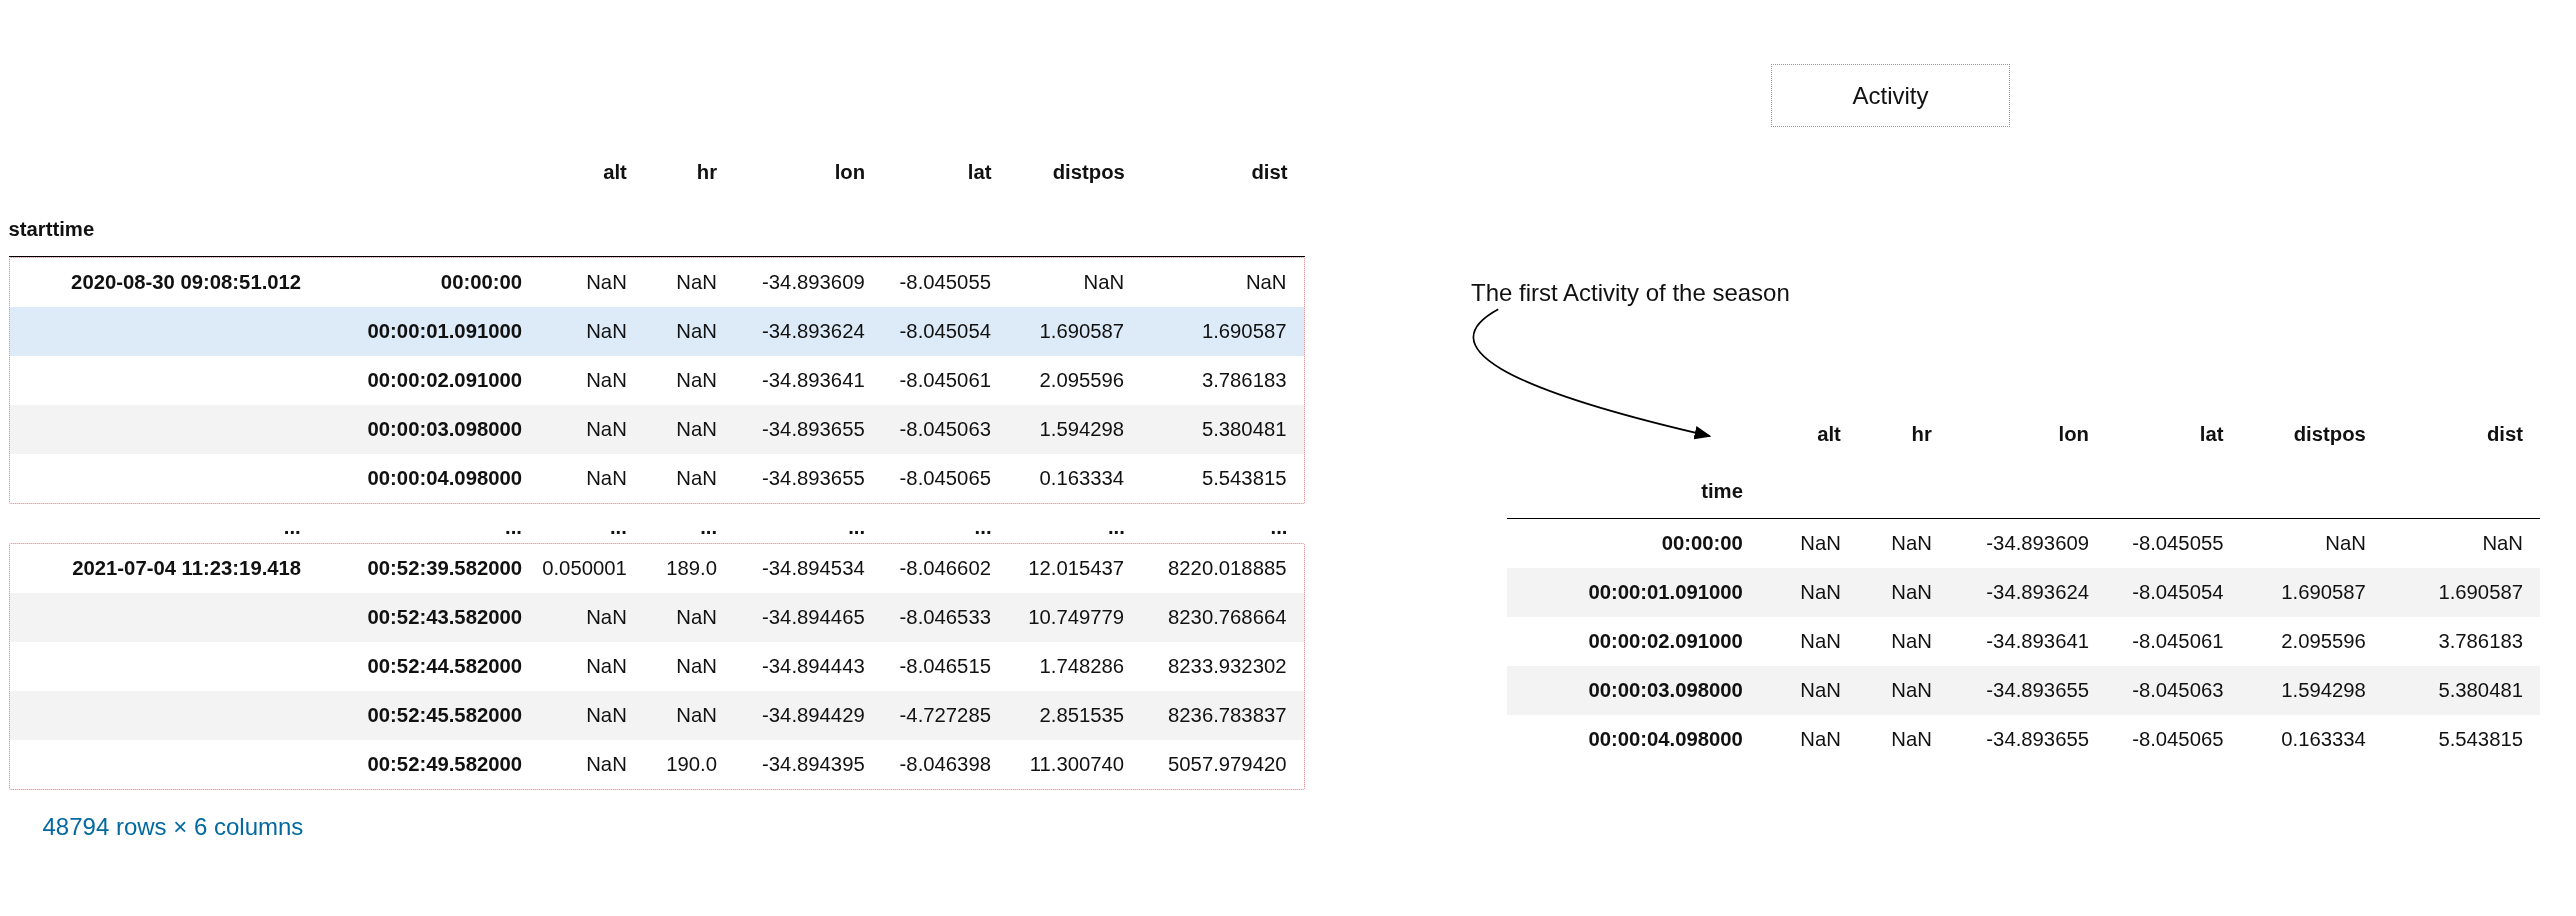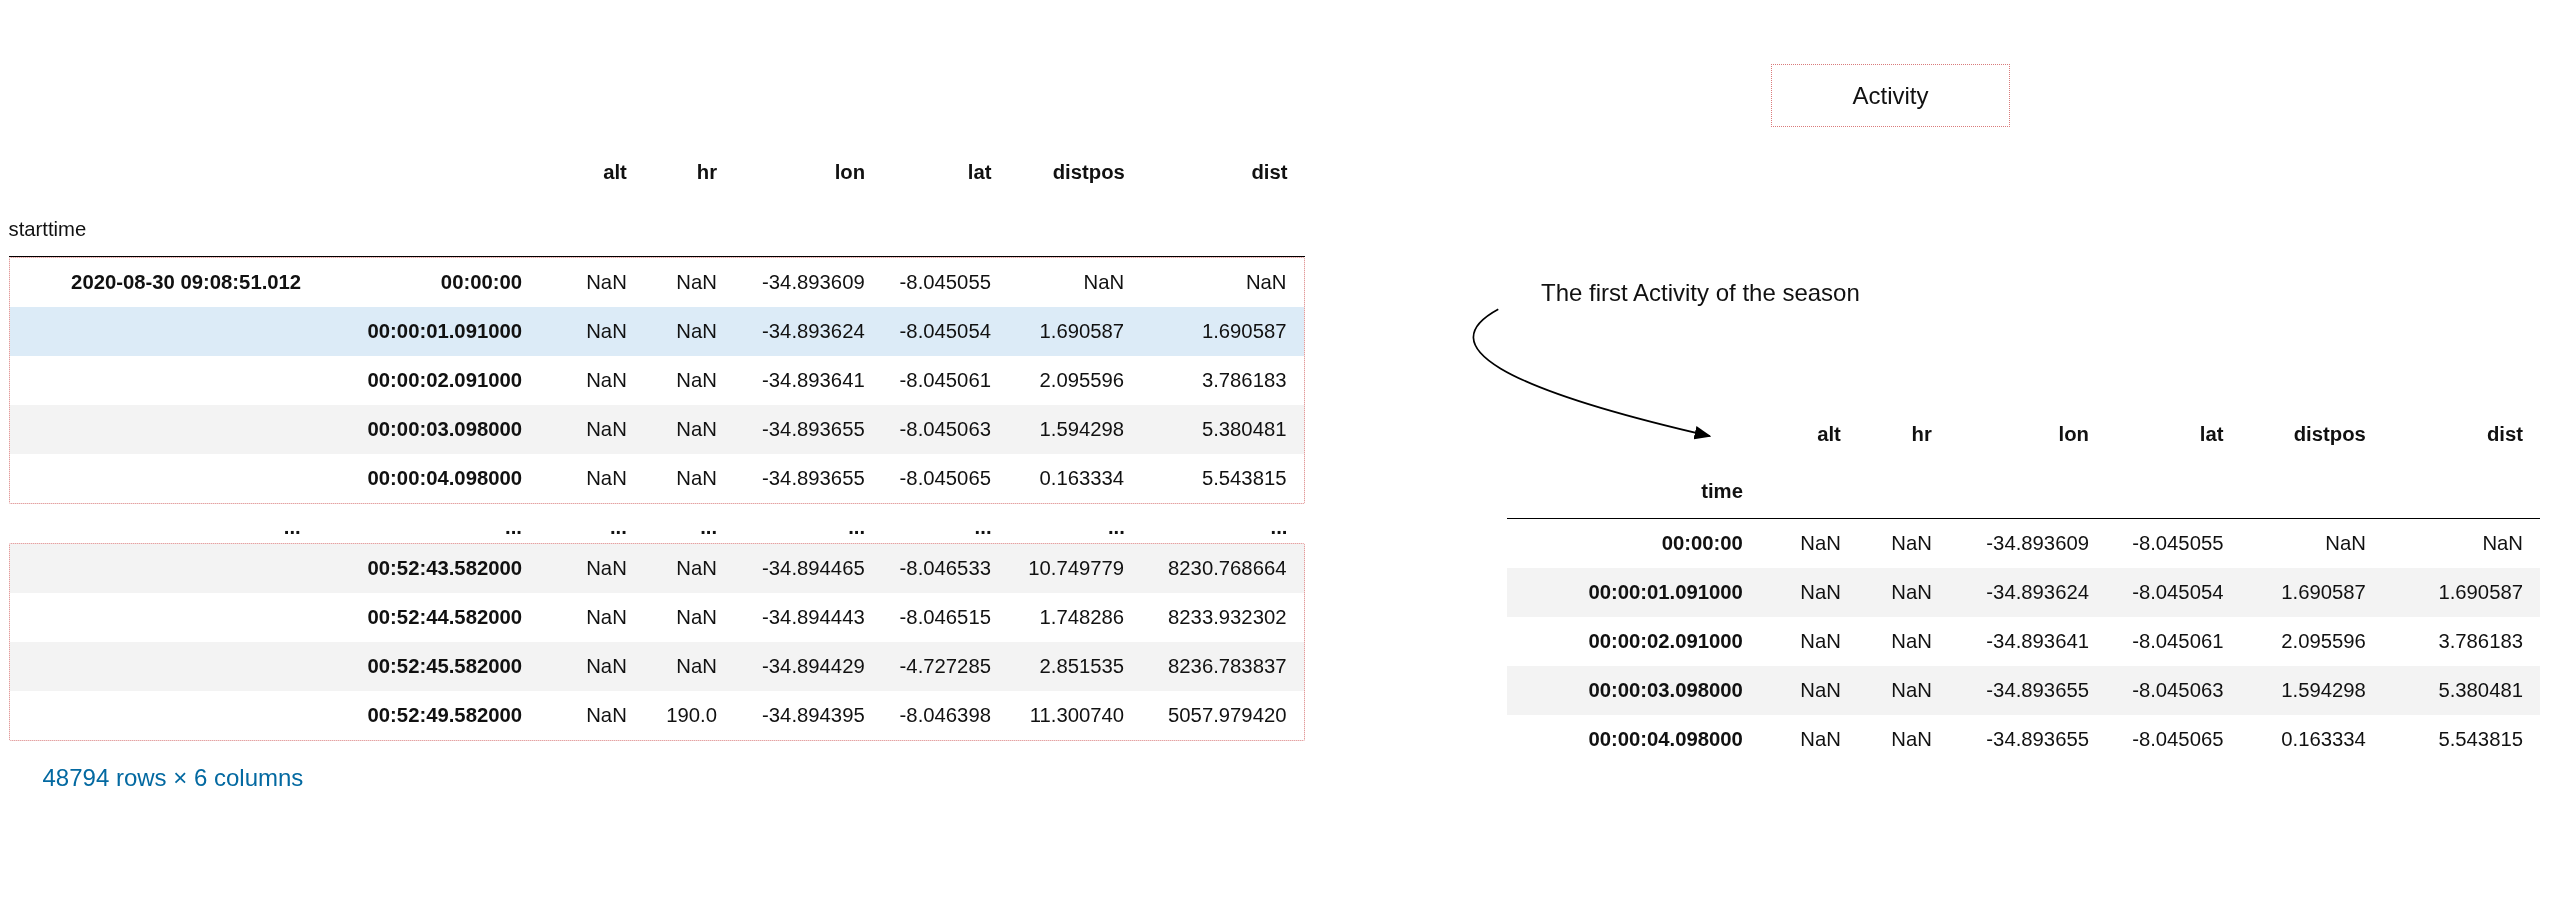--- a/index.html
+++ b/index.html
@@ -27,21 +27,21 @@
     display: flex;
     align-items: center;
     justify-content: center;
     font-size: 24px;
   }
 
   
   .annotation {
     position: absolute;
     top: 279px;
-    left: 1541px;
+    left: 1471px;
     font-size: 24px;
   }
 
   
   .arrow-svg {
     position: absolute;
     top: 254px;
     left: 1346px;
     width: 423px;
     height: 195px;
@@ -65,21 +65,21 @@
   .left-header-row .col-time  { width: 237px; text-align: right; padding-right: 17px; }
   .left-header-row .col-alt   { width: 102px; text-align: right; padding-right: 17px; }
   .left-header-row .col-hr    { width: 85px; text-align: right; padding-right: 17px; }
   .left-header-row .col-lon   { width: 152px; text-align: right; padding-right: 17px; }
   .left-header-row .col-lat   { width: 127px; text-align: right; padding-right: 17px; }
   .left-header-row .col-dp    { width: 135px; text-align: right; padding-right: 17px; }
   .left-header-row .col-dist  { width: 169px; text-align: right; padding-right: 17px; }
 
   .left-idx-row {
     display: flex;
-    font-weight: 400;
+    font-weight: 700;
     font-size: 20.3px;
     padding-top: 34px;
     padding-bottom: 15.2px;
     border-bottom: 1.7px solid #000;
   }
 
   .red-box {
     border: 1.7px dotted #d97b7b;
     border-radius: 1.7px;
     margin-bottom: 8.5px;
@@ -250,20 +250,30 @@
       <div class="col-time" style="width:237px">...</div>
       <div class="col-alt" style="width:102px">...</div>
       <div class="col-hr" style="width:85px">...</div>
       <div class="col-lon" style="width:152px">...</div>
       <div class="col-lat" style="width:127px">...</div>
       <div class="col-dp" style="width:135px">...</div>
       <div class="col-dist" style="width:169px">...</div>
     </div>
 
     <div class="red-box">
+      <div class="data-row">
+        <div class="col-start">2021-07-04 11:23:19.418</div>
+        <div class="col-time">00:52:39.582000</div>
+        <div class="col-alt">0.050001</div>
+        <div class="col-hr">189.0</div>
+        <div class="col-lon">-34.894534</div>
+        <div class="col-lat">-8.046602</div>
+        <div class="col-dp">12.015437</div>
+        <div class="col-dist">8220.018885</div>
+      </div>
       <div class="data-row row-even">
         <div class="col-start"></div>
         <div class="col-time">00:52:43.582000</div>
         <div class="col-alt">NaN</div>
         <div class="col-hr">NaN</div>
         <div class="col-lon">-34.894465</div>
         <div class="col-lat">-8.046533</div>
         <div class="col-dp">10.749779</div>
         <div class="col-dist">8230.768664</div>
       </div>

